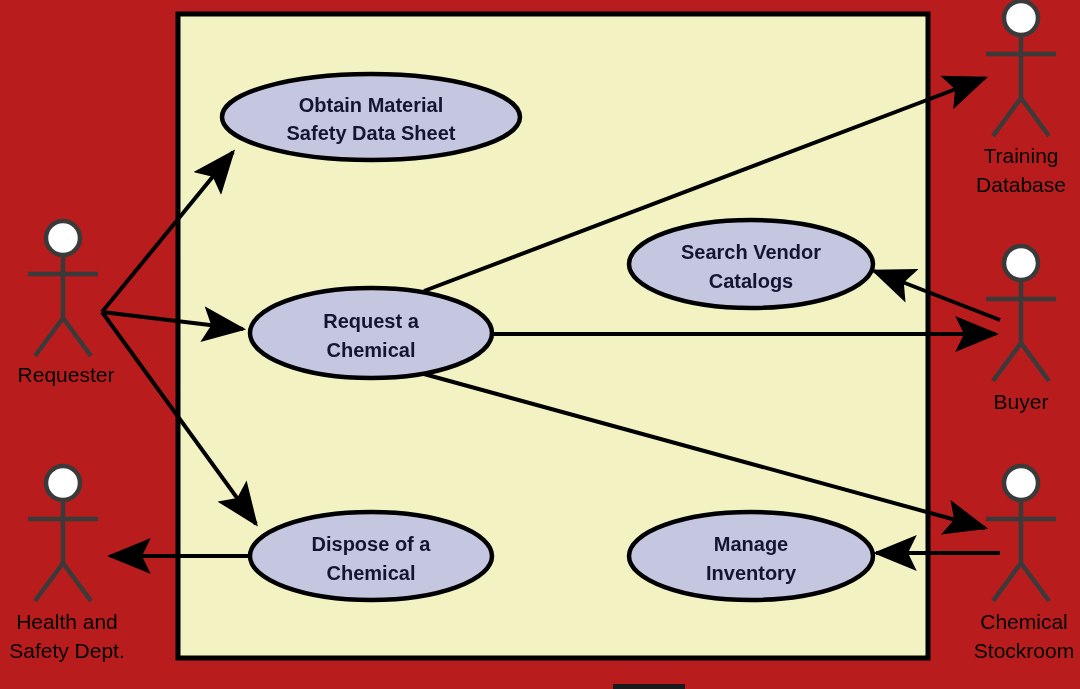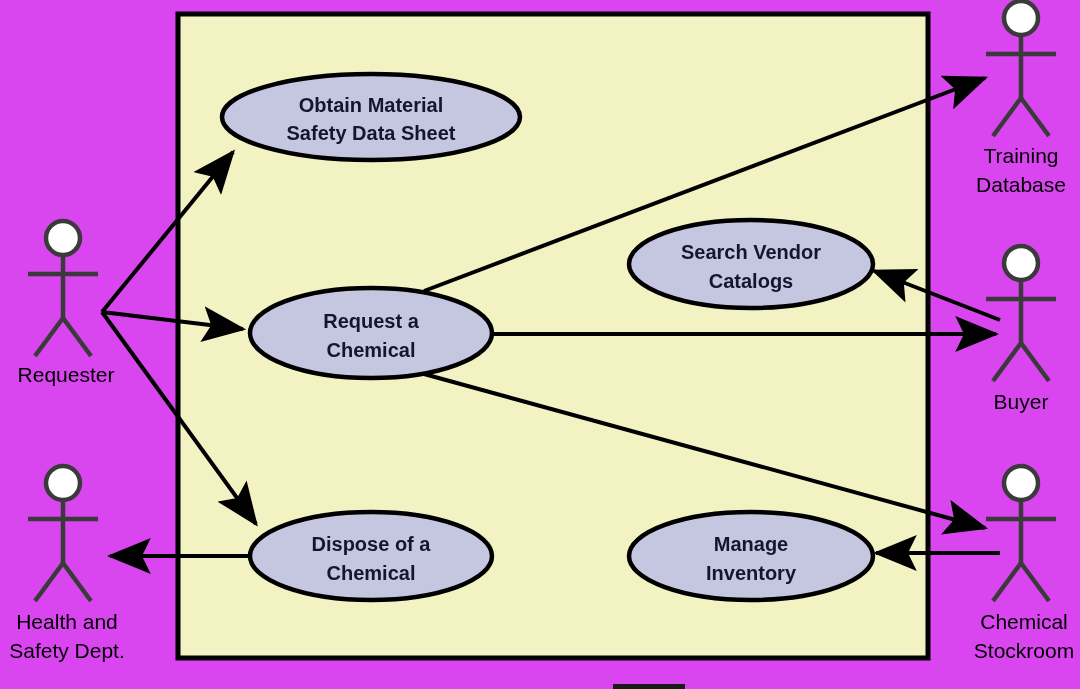--- a/index.html
+++ b/index.html
@@ -10,21 +10,21 @@
   body {
     width: 1080px;
     height: 689px;
     font-family: "Liberation Sans", sans-serif;
     overflow: hidden;
   }
   #diagram-root {
     position: relative;
     width: 1080px;
     height: 689px;
-    background: #d946ef;
+    background: #b91c1c;
   }
   svg#uml-canvas {
     display: block;
     width: 1080px;
     height: 689px;
   }
   .system-boundary-rect {
     fill: #f2f2c2;
     stroke: #000000;
     stroke-width: 5;

